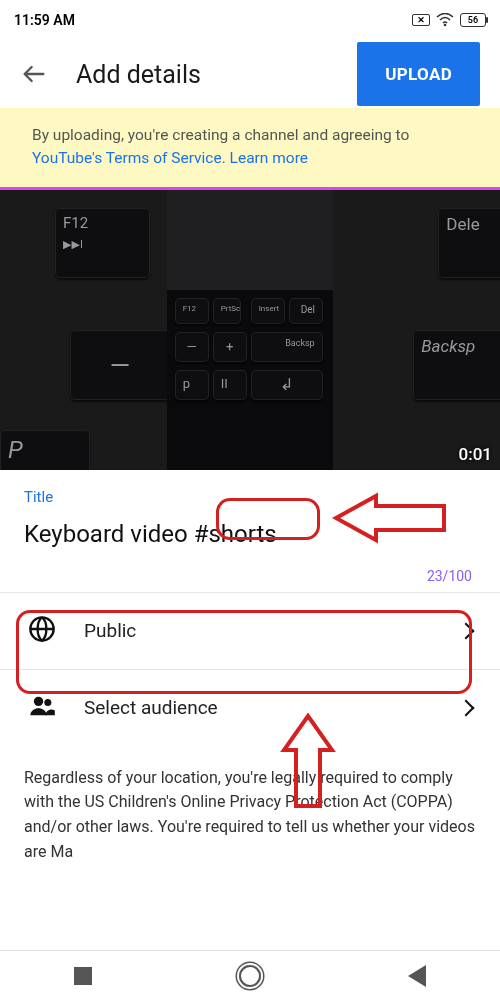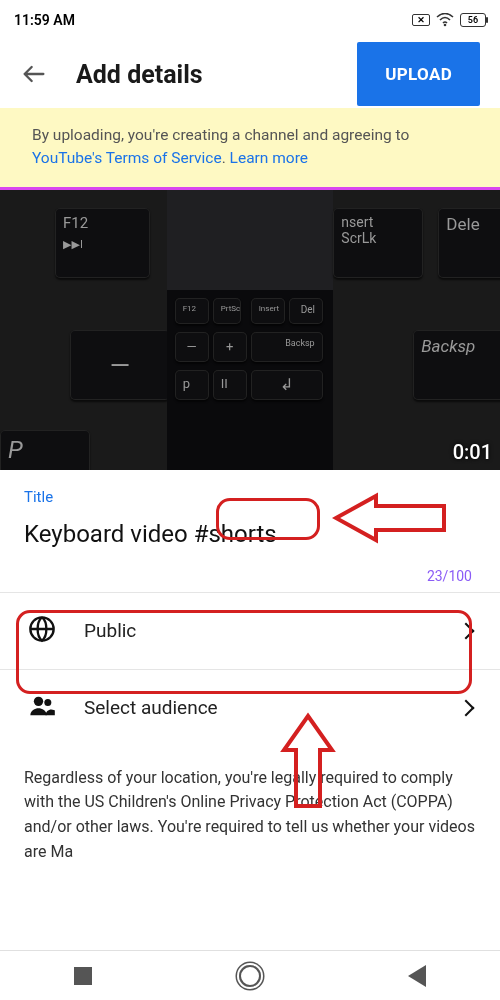--- a/index.html
+++ b/index.html
@@ -8,31 +8,31 @@
     .status-bar { height: 30px; padding: 20px 14px; display: flex; justify-content: space-between; align-items: center; font-size: 14px; font-weight: 500; }
     .status-left { font-weight: 600; }
     .status-right { display: flex; align-items: center; gap: 6px; }
     .x-icon { width: 18px; height: 12px; border: 1px solid #333; border-radius: 2px; display:flex; align-items:center; justify-content:center; font-size:9px; font-weight:bold; }
     .wifi-icon svg { display:block; }
     .battery { width: 26px; height: 14px; border: 1px solid #333; border-radius: 3px; display: flex; align-items: center; justify-content: center; font-size: 9px; position:relative; font-weight:600;}
     .battery::after { content:''; position:absolute; right:-3px; top:3px; width:2px; height:6px; background:#333; border-radius:1px;}
 
     .header { height: 68px; display: flex; align-items: center; padding: 0 20px; gap: 28px; }
     .back-arrow { width: 28px; height: 28px; cursor: pointer; color:#555; }
-    .header-title { font-size: 25px; font-weight: 700; flex: 1; color:#1a1a1a; }
+    .header-title { font-size: 25px; font-weight: 400; flex: 1; color:#1a1a1a; }
     .upload-btn { background: #1a73e8; color: #fff; border: none; padding: 22px 28px; font-size: 17px; font-weight: 700; border-radius: 2px; cursor: pointer; letter-spacing: 0.3px; }
 
     .notice { background: #fef9c3; padding: 16px 32px; font-size: 15.5px; line-height: 1.5; color: #555; border-bottom: 3px solid #d946ef; }
     .notice a { color: #1a73e8; text-decoration: none; }
 
     .preview { height: 280px; background: #1a1a1a; position: relative; overflow: hidden; display:flex; }
     .preview-col { flex:1; position:relative; }
     .key { position:absolute; background:#0e0e10; border-radius:5px; box-shadow: inset 0 0 0 1px #222, 0 2px 2px rgba(0,0,0,0.6); color:#999; font-size:13px; display:flex; flex-direction:column; padding:6px 8px; }
     .key.big { font-size:15px; }
-    .duration { position: absolute; right: 8px; bottom: 6px; color: #fff; font-size: 20px; font-weight:500; text-shadow: 0 0 4px #000; }
+    .duration { position: absolute; right: 8px; bottom: 6px; color: #fff; font-size: 17px; font-weight:500; text-shadow: 0 0 4px #000; }
 
     .title-section { padding: 18px 24px 8px; }
     .title-label { color: #1a73e8; font-size: 15px; margin-bottom: 14px; }
     .title-input { font-size: 24px; color: #111; border: none; outline: none; width: 100%; background: transparent; font-weight:400; }
     .char-count { text-align: right; font-size: 14px; color: #8b5cf6; margin-top: 20px; padding-right: 4px; }
 
     .option-row { display: flex; align-items: center; padding: 22px 28px; border-top: 1px solid #e5e5e5; cursor: pointer; position:relative; }
     .option-row:last-of-type { border-bottom: 1px solid #e5e5e5; }
     .option-icon { width: 38px; color:#111; }
     .option-label { flex: 1; font-size: 19px; color: #222; padding-left: 18px; font-weight:400; }
@@ -97,21 +97,20 @@
       <div class="key" style="left:122px; top:8px; width:34px; height:26px; font-size:10px;padding-left:12px;">Del</div>
       <div class="key" style="left:8px; top:42px; width:34px; height:30px; align-items:center;justify-content:center;">—</div>
       <div class="key" style="left:46px; top:42px; width:34px; height:30px; align-items:center;justify-content:center;">+</div>
       <div class="key" style="left:84px; top:42px; width:72px; height:30px; font-size:9px; align-items:flex-end;">Backsp</div>
       <div class="key" style="left:8px; top:80px; width:34px; height:30px;">p</div>
       <div class="key" style="left:46px; top:80px; width:34px; height:30px;">II</div>
       <div class="key" style="left:84px; top:80px; width:72px; height:30px; align-items:center; justify-content:flex-end; font-size:16px;">↲</div>
     </div>
   </div>
   <div class="preview-col">
-    <div class="key big" style="left:0px; top:18px; width:90px; height:70px; font-size:14px;">nsert<br>ScrLk</div>
     <div class="key big" style="left:105px; top:18px; width:70px; height:70px; font-size:17px;">Dele</div>
     <div class="key big" style="left:80px; top:140px; width:95px; height:70px; font-size:17px; font-style:italic;">Backsp</div>
   </div>
   <div class="duration">0:01</div>
 </div>
 
 <div class="title-section">
   <div class="title-label">Title</div>
   <input class="title-input" type="text" value="Keyboard video #shorts" style="">
   <div class="char-count">23/100</div>

